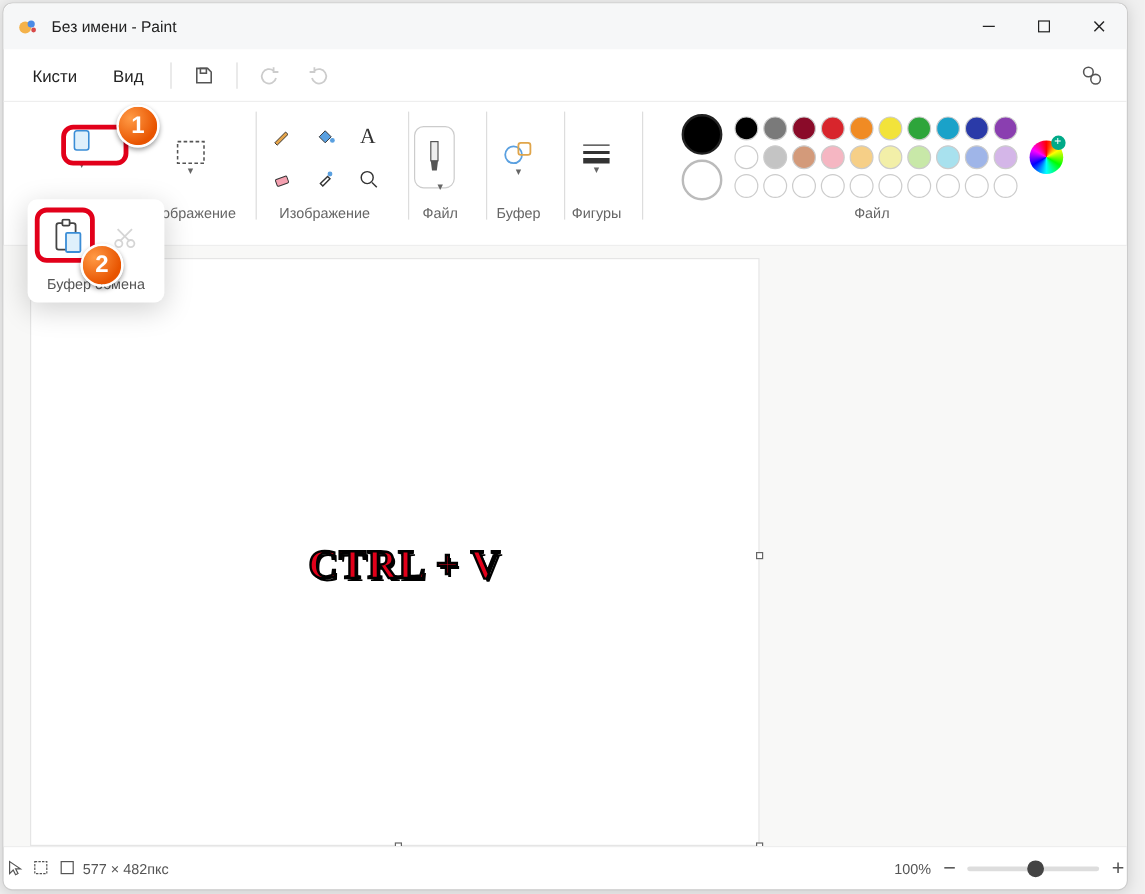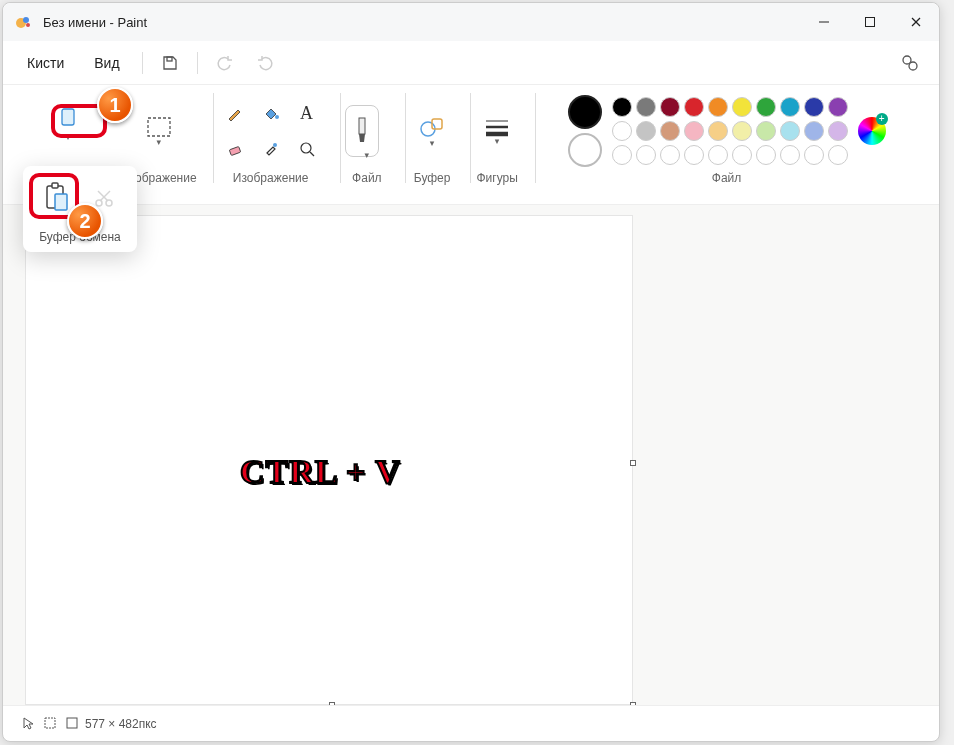--- a/index.html
+++ b/index.html
@@ -27,21 +27,21 @@
 .cur-color { width:34px; height:34px; border-radius:50%; border:2px solid #222; }
 .cur-color.c2 { background:#fff; border:2px solid #bbb; }
 .swatch-grid { display:grid; grid-template-columns: repeat(10, 20px); grid-auto-rows: 20px; gap: 4px; }
 .swatch { width:20px; height:20px; border-radius:50%; border:1px solid #ccc; }
 .emptyrow .swatch { background:#fff; }
 .picker { width:28px; height:28px; border-radius:50%; background: conic-gradient(red,yellow,lime,cyan,blue,magenta,red); position:relative; }
 .picker::after{content:"+"; position:absolute; top:-4px; right:-2px; width:12px; height:12px; background:#0a8; color:#fff; border-radius:50%; font-size:10px; line-height:12px; text-align:center;}
 .canvas-area { flex:1; background:#f8f8f7; position:relative; overflow:hidden; }
 .canvas-page { position:absolute; top:10px; left:22px; width:608px; height:490px; background:#fff; border:1px solid #e5e5e5; }
 .selection-handle { position:absolute; width:6px; height:6px; background:#fff; border:1px solid #666; }
-.status { height:36px; border-top:1px solid #eee; display:flex; align-items:center; padding:0 18px; font-size:12px; color:#555; gap:8px; }
+.status { height:36px; border-top:1px solid #eee; display:flex; align-items:center; padding:0 2px; font-size:12px; color:#555; gap:8px; }
 .zoom { margin-left:auto; display:flex; align-items:center; gap:10px; }
 .zoom-track { width:110px; height:4px; background:#ddd; border-radius:2px; position:relative; }
 .zoom-thumb { position:absolute; top:-5px; left:50px; width:14px; height:14px; background:#444; border-radius:50%; }
 .highlight-box { border:4px solid #e2001a; border-radius:10px; position:absolute; z-index:10; }
 .step-badge { width:36px; height:36px; border-radius:50%; background: radial-gradient(circle at 30% 30%, #ff9a45, #e85400 70%); border:2px solid #fff; box-shadow:0 2px 4px rgba(0,0,0,0.4); color:#fff; font-weight:bold; font-size:20px; display:flex; align-items:center; justify-content:center; position:absolute; z-index:12; }
 .dropdown { position:absolute; background:#fff; border-radius:8px; box-shadow:0 6px 24px rgba(0,0,0,0.18); padding:10px 12px 8px; z-index:5; }
 .drop-top { display:flex; align-items:center; gap:14px; margin-bottom:10px; }
 .paste-icon-box { width:44px; height:44px; display:flex; align-items:center; justify-content:center; }
 .annot { position:absolute; font-family: Georgia, "Times New Roman", serif; font-weight:bold; font-size:34px; color:#e2001a; -webkit-text-stroke: 2px #000; text-shadow: 2px 2px 0 #000; letter-spacing:1px; }
 .settings-btn { margin-left:auto; }
@@ -268,33 +268,41 @@
       <div class="rgroup-label">Файл</div>
     </div>
   </div>
 
   <div class="canvas-area">
     <div class="canvas-page">
       <div class="selection-handle" style="right:-4px; top:50%"></div>
       <div class="selection-handle" style="right:-4px; bottom:-4px"></div>
       <div class="selection-handle" style="left:50%; bottom:-4px"></div>
     </div>
-    <div class="annot" style="top:248px; left:237px">CTRL + V</div>
+    <div class="annot" style="top:248px; left:254px">CTRL + V</div>
   </div>
 
   <div class="status">
     <div><svg width="14" height="14" style="display:inline;vertical-align:-2px">
           <path d="M3 2l0 10 3-3 2 4 2-1-2-4 4 0z" fill="none" stroke="#555" stroke-width="1"></path>
         </svg></div>
     <div><svg width="14" height="14" style="display:inline;vertical-align:-2px">
           <rect x="2" y="2" width="10" height="10" fill="none" stroke="#555" stroke-width="1" stroke-dasharray="2 1"></rect>
         </svg></div>
     <div><svg width="14" height="14" style="display:inline;vertical-align:-2px;margin-right:6px">
           <rect x="2" y="2" width="10" height="10" fill="none" stroke="#555" stroke-width="1"></rect>
         </svg><span>577 × 482пкс</span></div>
+    <div class="zoom">
+      <span>100%</span>
+      <span style="font-size:18px;color:#555">−</span>
+      <div class="zoom-track">
+          <div class="zoom-thumb"></div>
+        </div>
+      <span style="font-size:18px;color:#555">+</span>
+    </div>
   </div>
 
   <div class="highlight-box" style="top:101px; left:48px; width:56px; height:34px"></div>
   <div class="step-badge" style="top:84px; left:94px">1</div>
 
   <div class="dropdown" style="top:163px; left:20px; width:114px">
     <div class="drop-top">
       <div class="paste-icon-box">
         <svg width="28" height="32" viewBox="0 0 28 32">
             <rect x="4" y="4" width="16" height="22" rx="2" fill="none" stroke="#444" stroke-width="1.5"></rect>

